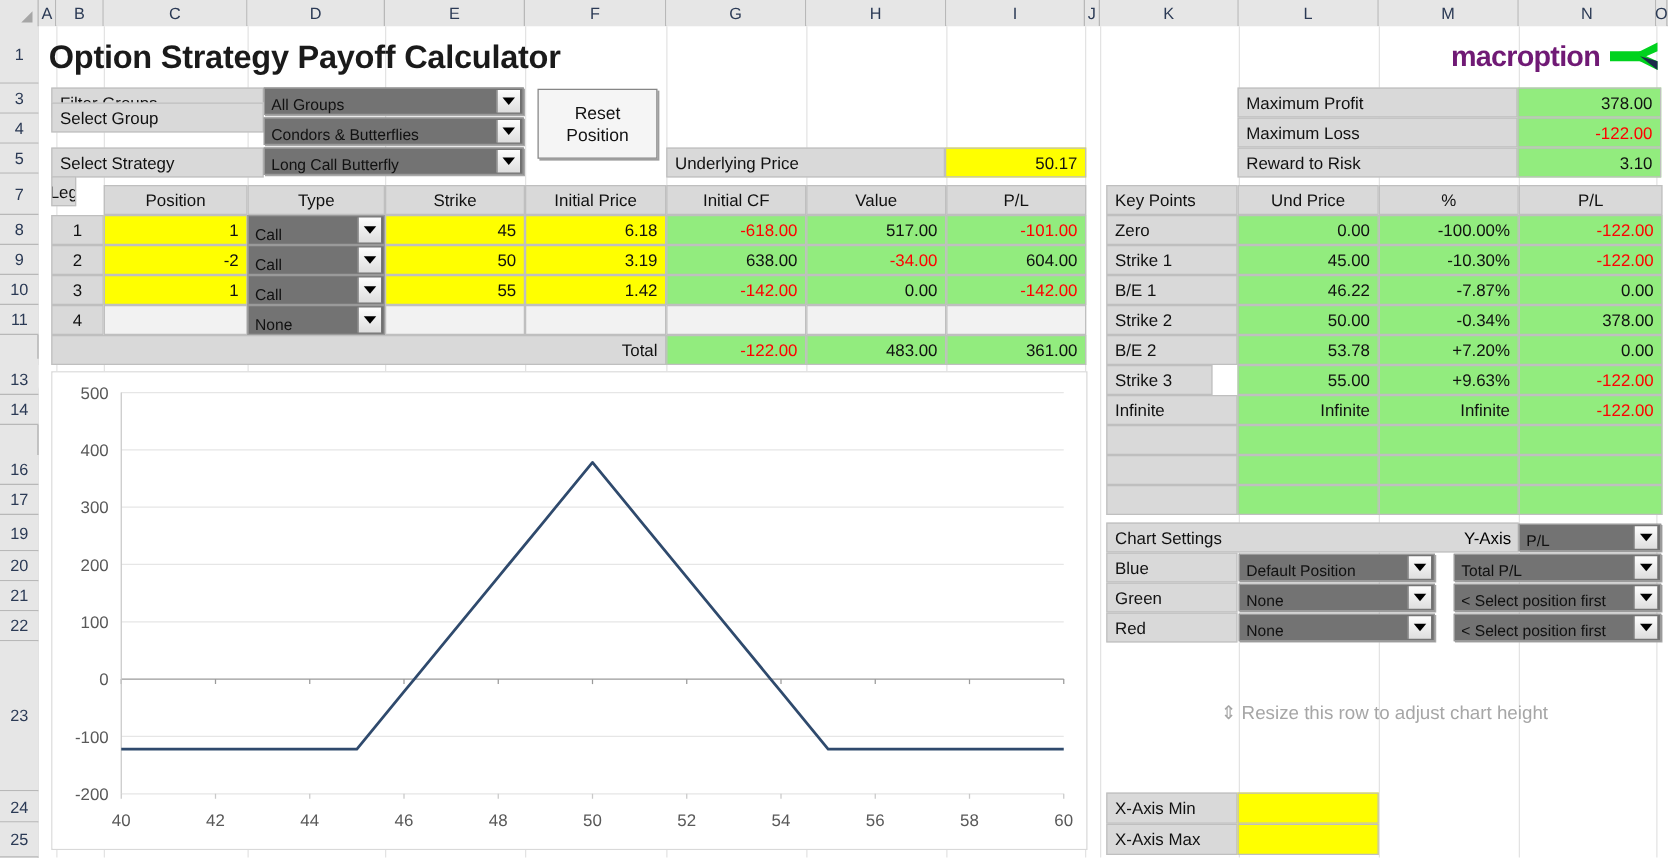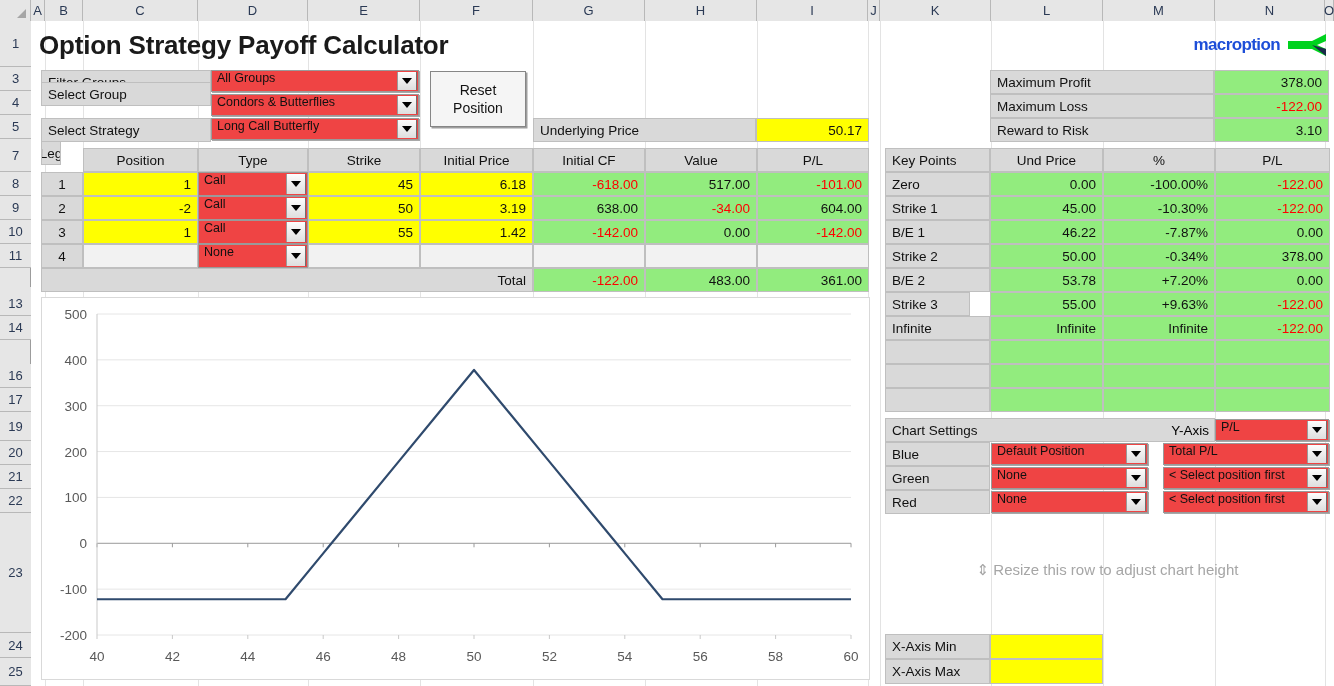--- a/index.html
+++ b/index.html
@@ -71,29 +71,29 @@
   #title {
     position:absolute; left:39px; top:24px; height:42px;
     display:flex; align-items:center;
     font-size:26px; font-weight:bold; color:#1a1a1a;
     letter-spacing:-0.2px;
   }
   #logo {
     position:absolute; right:6px; top:24px; height:42px;
     display:flex; align-items:center; gap:8px;
   }
-  #logo .word { font-size:17px; font-weight:bold; color:#1d4ed8; letter-spacing:-0.6px;}
+  #logo .word { font-size:23px; font-weight:bold; color:#701a75; letter-spacing:-0.6px;}
   #logo .mark { width:40px; height:26px; position:relative; }
 
   
   .combo {
     position:absolute;
-    background:#ef4444;
+    background:#737373;
     border:1px solid #9a9a9a;
-    display:flex; align-items:flex-start;
+    display:flex; align-items:flex-end;
     font-size:12.5px; color:#111;
     padding-left:5px;
     box-shadow: 1px 1px 0 #a8a8a8;
   }
   .combo .txt { flex:1; overflow:hidden; white-space:nowrap; }
   .combo .btn {
     width:20px; align-self:stretch;
     background:linear-gradient(#fdfdfd,#dedede);
     border-left:1px solid #9a9a9a;
     border-right:1px solid #6f6f6f;

